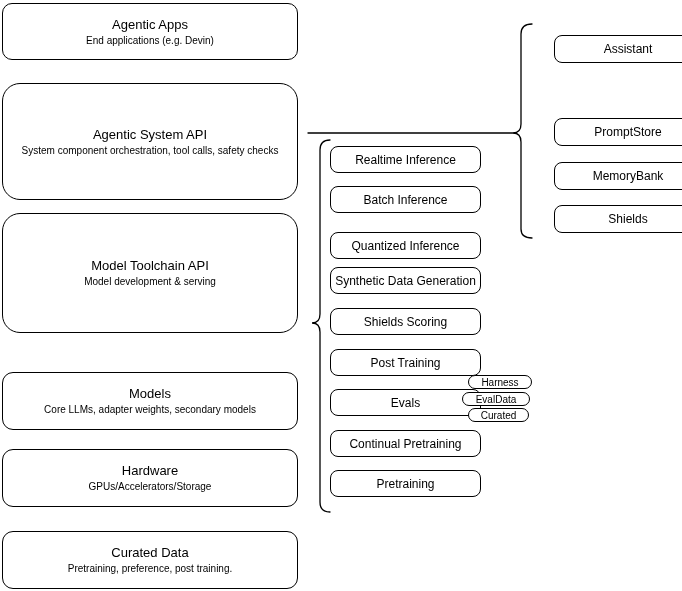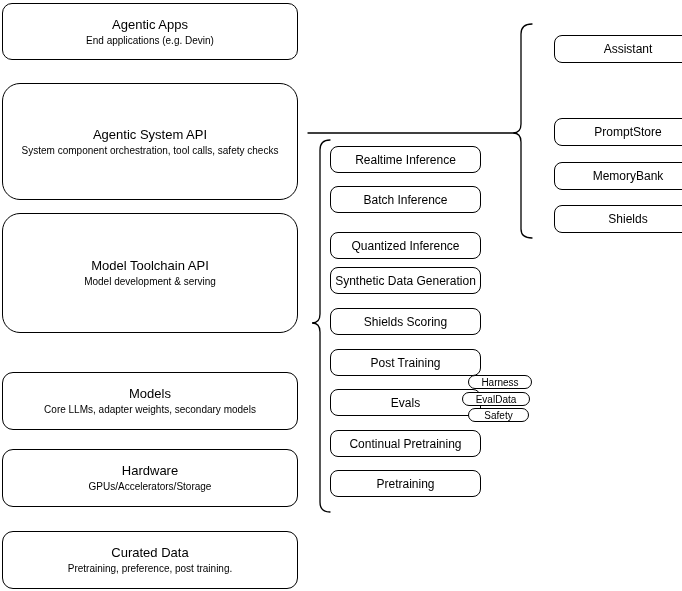--- a/index.html
+++ b/index.html
@@ -150,21 +150,21 @@
     <span>Continual Pretraining</span>
   </div>
 
   <div class="pill" style="left:468px; top:375px; width:64px; height:14px">
     <span>Harness</span>
   </div>
   <div class="pill" style="left:462px; top:392px; width:68px; height:14px">
     <span>EvalData</span>
   </div>
   <div class="pill" style="left:468px; top:408px; width:61px; height:14px">
-    <span>Safety</span>
+    <span>Curated</span>
   </div>
 
   <div class="rbox" style="top:35px">
     <span>Assistant</span>
   </div>
   <div class="rbox" style="top:118px">
     <span>PromptStore</span>
   </div>
   <div class="rbox" style="top:162px">
     <span>MemoryBank</span>

